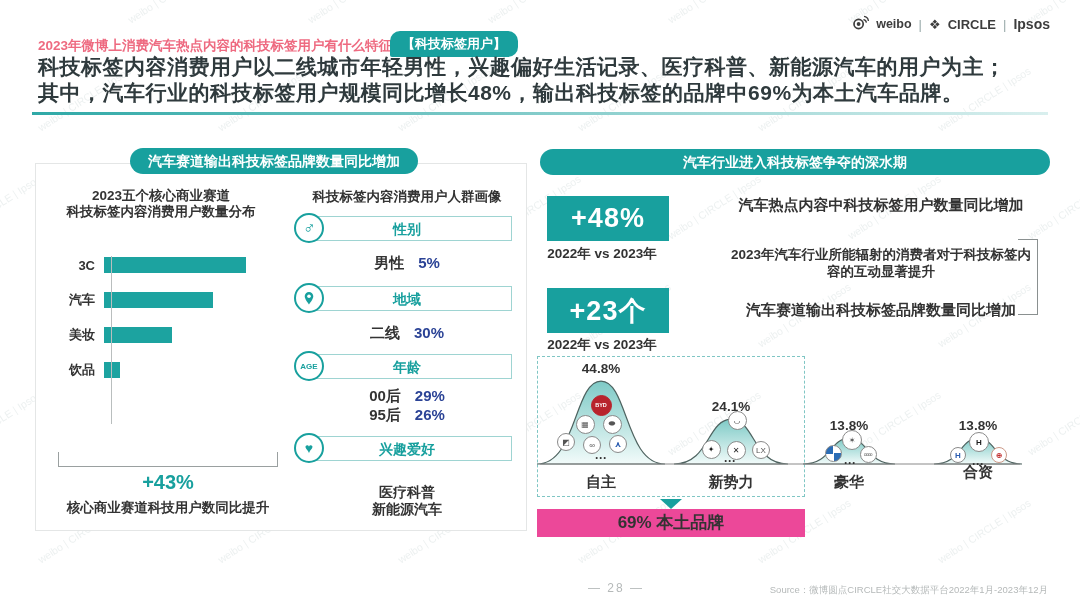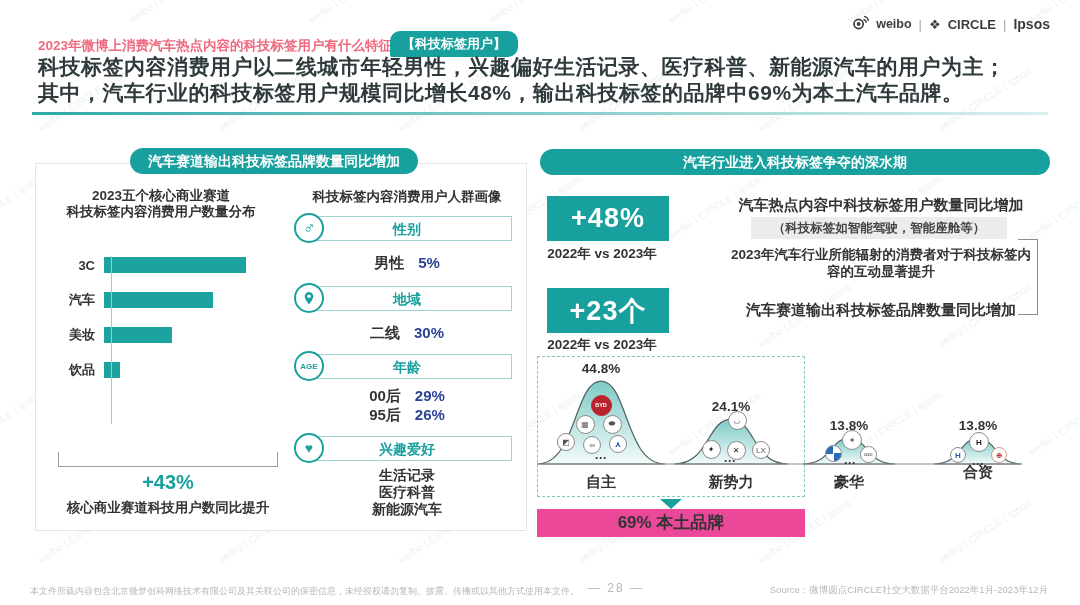--- a/index.html
+++ b/index.html
@@ -227,30 +227,28 @@
   <div class="profile-box" style="top:354px;">年龄</div>
   <div class="profile-row" style="top:387px;">
     <span>00后</span><span class="val">29%</span>
   </div>
   <div class="profile-row" style="top:406px;">
     <span>95后</span><span class="val">26%</span>
   </div>
 
   <div class="profile-icon" style="top:433px; font-size:14px;">♥</div>
   <div class="profile-box" style="top:436px;">兴趣爱好</div>
-  <div class="interest-line" style="top:467px;">生活记录</div>
   <div class="interest-line" style="top:501px;">新能源汽车</div>
   <div class="interest-line" style="top:484px;">医疗科普</div>
 
   <div class="pill pill-right">汽车行业进入科技标签争夺的深水期</div>
 
   <div class="stat-block" style="top:196px;">+48%</div>
   <div class="stat-period" style="top:245px;">2022年 vs 2023年</div>
   <div class="rp-title" style="top:196px;">汽车热点内容中科技标签用户数量同比增加</div>
-  <div class="rp-note">（科技标签如智能驾驶，智能座舱等）</div>
   <div class="rp-desc">2023年汽车行业所能辐射的消费者对于科技标签内容的互动显著提升</div>
   <div class="rp-bracket"></div>
 
   <div class="stat-block" style="top:288px;">+23个</div>
   <div class="stat-period" style="top:336px;">2022年 vs 2023年</div>
   <div class="rp-title" style="top:301px;">汽车赛道输出科技标签品牌数量同比增加</div>
 
   <svg id="peaks-svg" width="490" height="112" viewBox="535 356 490 112">
     <defs>
       <linearGradient id="peakgrad" x1="0" y1="0" x2="0" y2="1">
@@ -295,17 +293,16 @@
       <div class="logo audi" style="width: 17px; height: 17px; left: 859.5px; top: 445.5px;">oooo</div>
       <div class="logo dots" style="width: 20px; height: 12px; left: 840px; top: 457px;">···</div>
       <div class="logo dark" style="width: 20px; height: 20px; left: 969px; top: 432px;">H</div>
       <div class="logo blue" style="width: 16px; height: 16px; left: 950px; top: 447px;">H</div>
       <div class="logo red" style="width: 16px; height: 16px; left: 991px; top: 447px;">⊕</div>
       <div class="logo dots" style="width: 20px; height: 12px; left: 968px; top: 458px;">···</div>
     </div>
   <div class="down-triangle"></div>
   <div class="banner">69% 本土品牌</div>
 
-  <div class="footer-disclaimer">本文件所载内容包含北京微梦创科网络技术有限公司及其关联公司的保密信息，未经授权请勿复制、披露、传播或以其他方式使用本文件。</div>
   <div class="footer-page">— 28 —</div>
   <div class="footer-source">Source：微博圆点CIRCLE社交大数据平台2022年1月-2023年12月</div>
 
 </div>
 
 </body></html>

